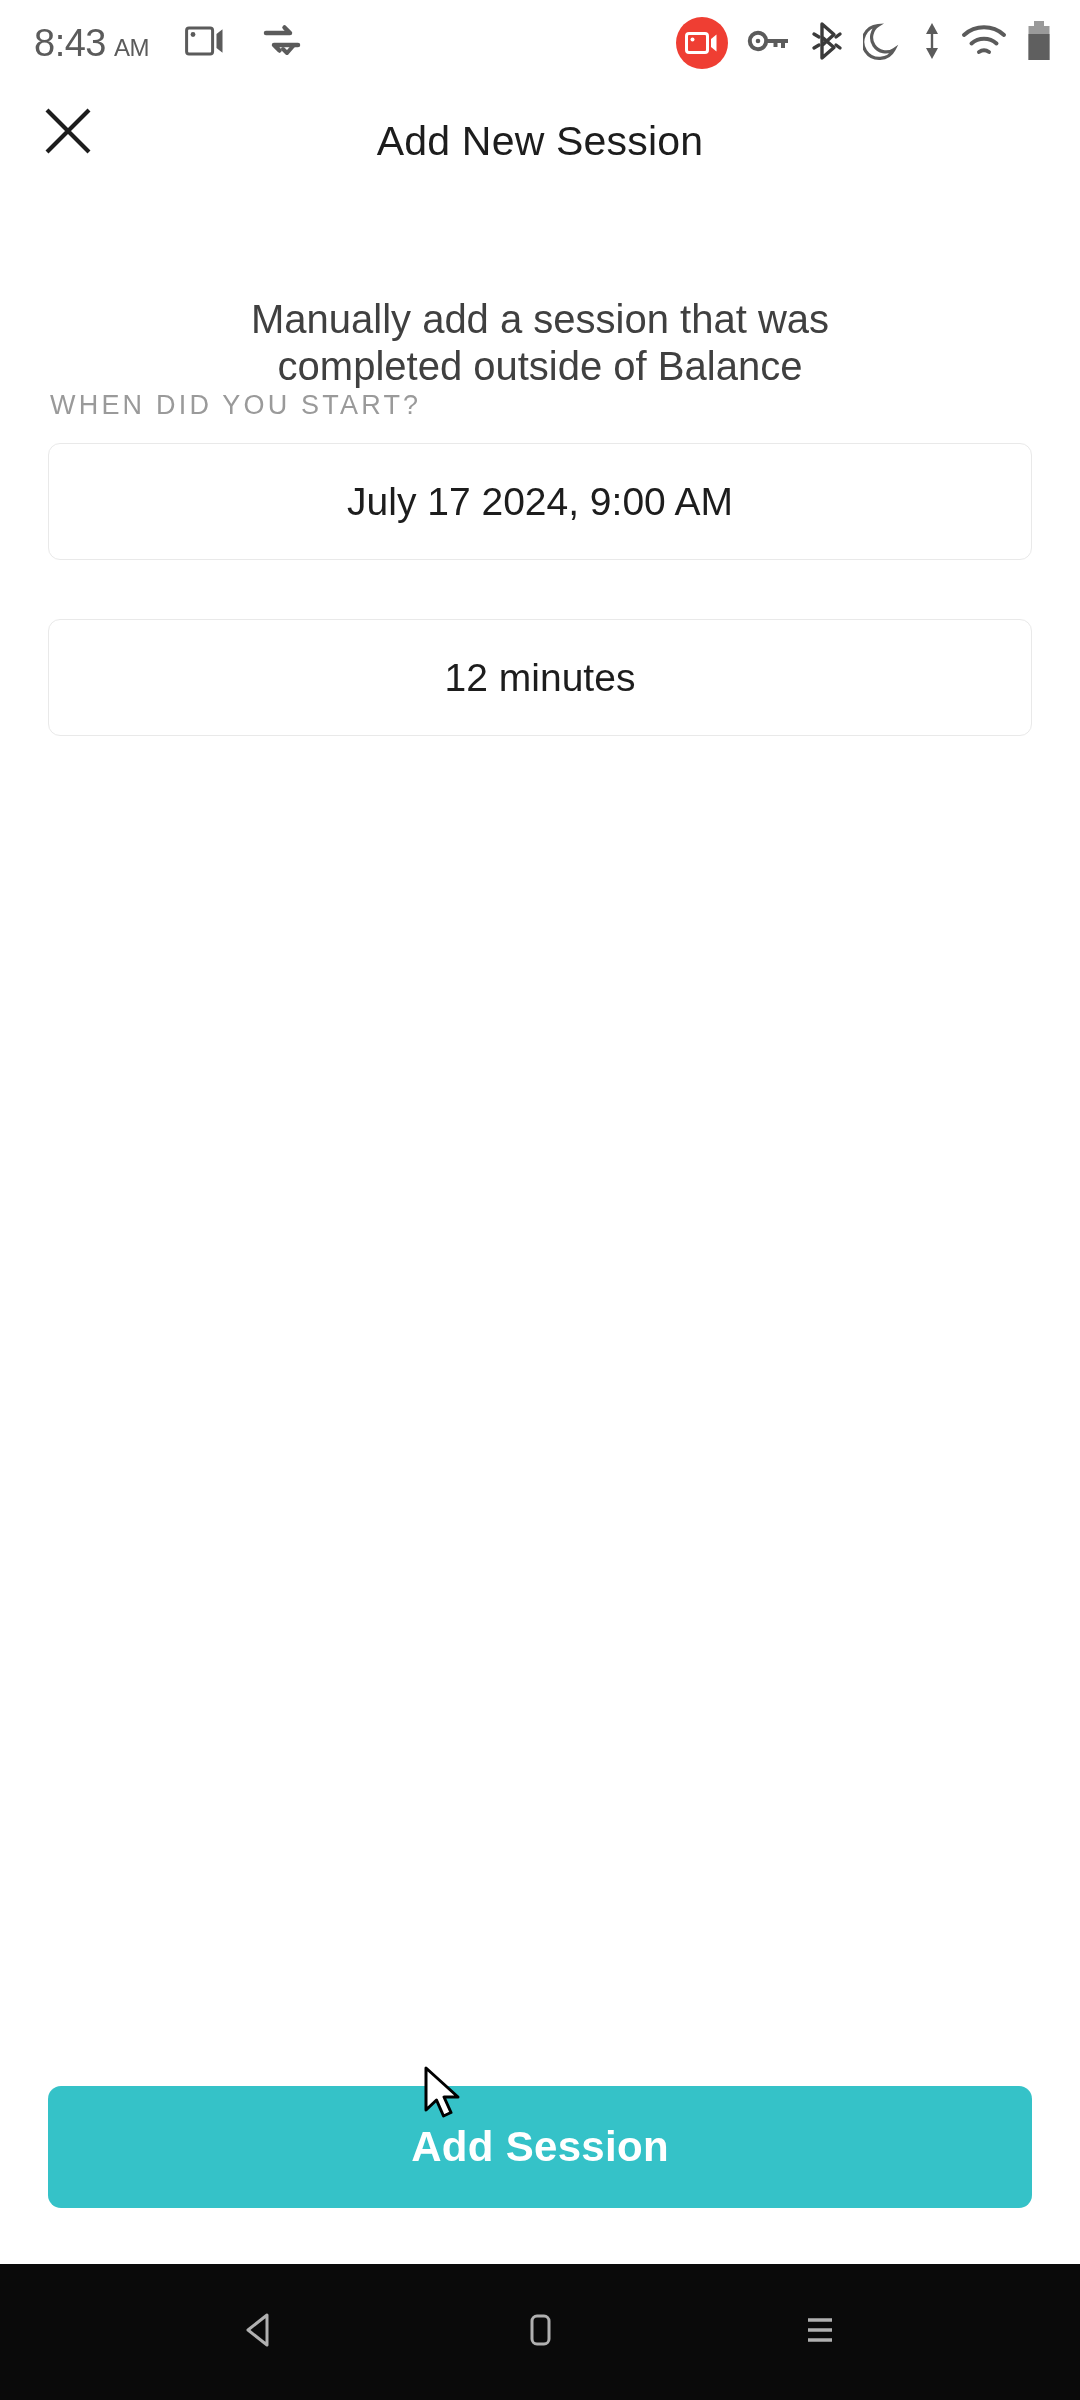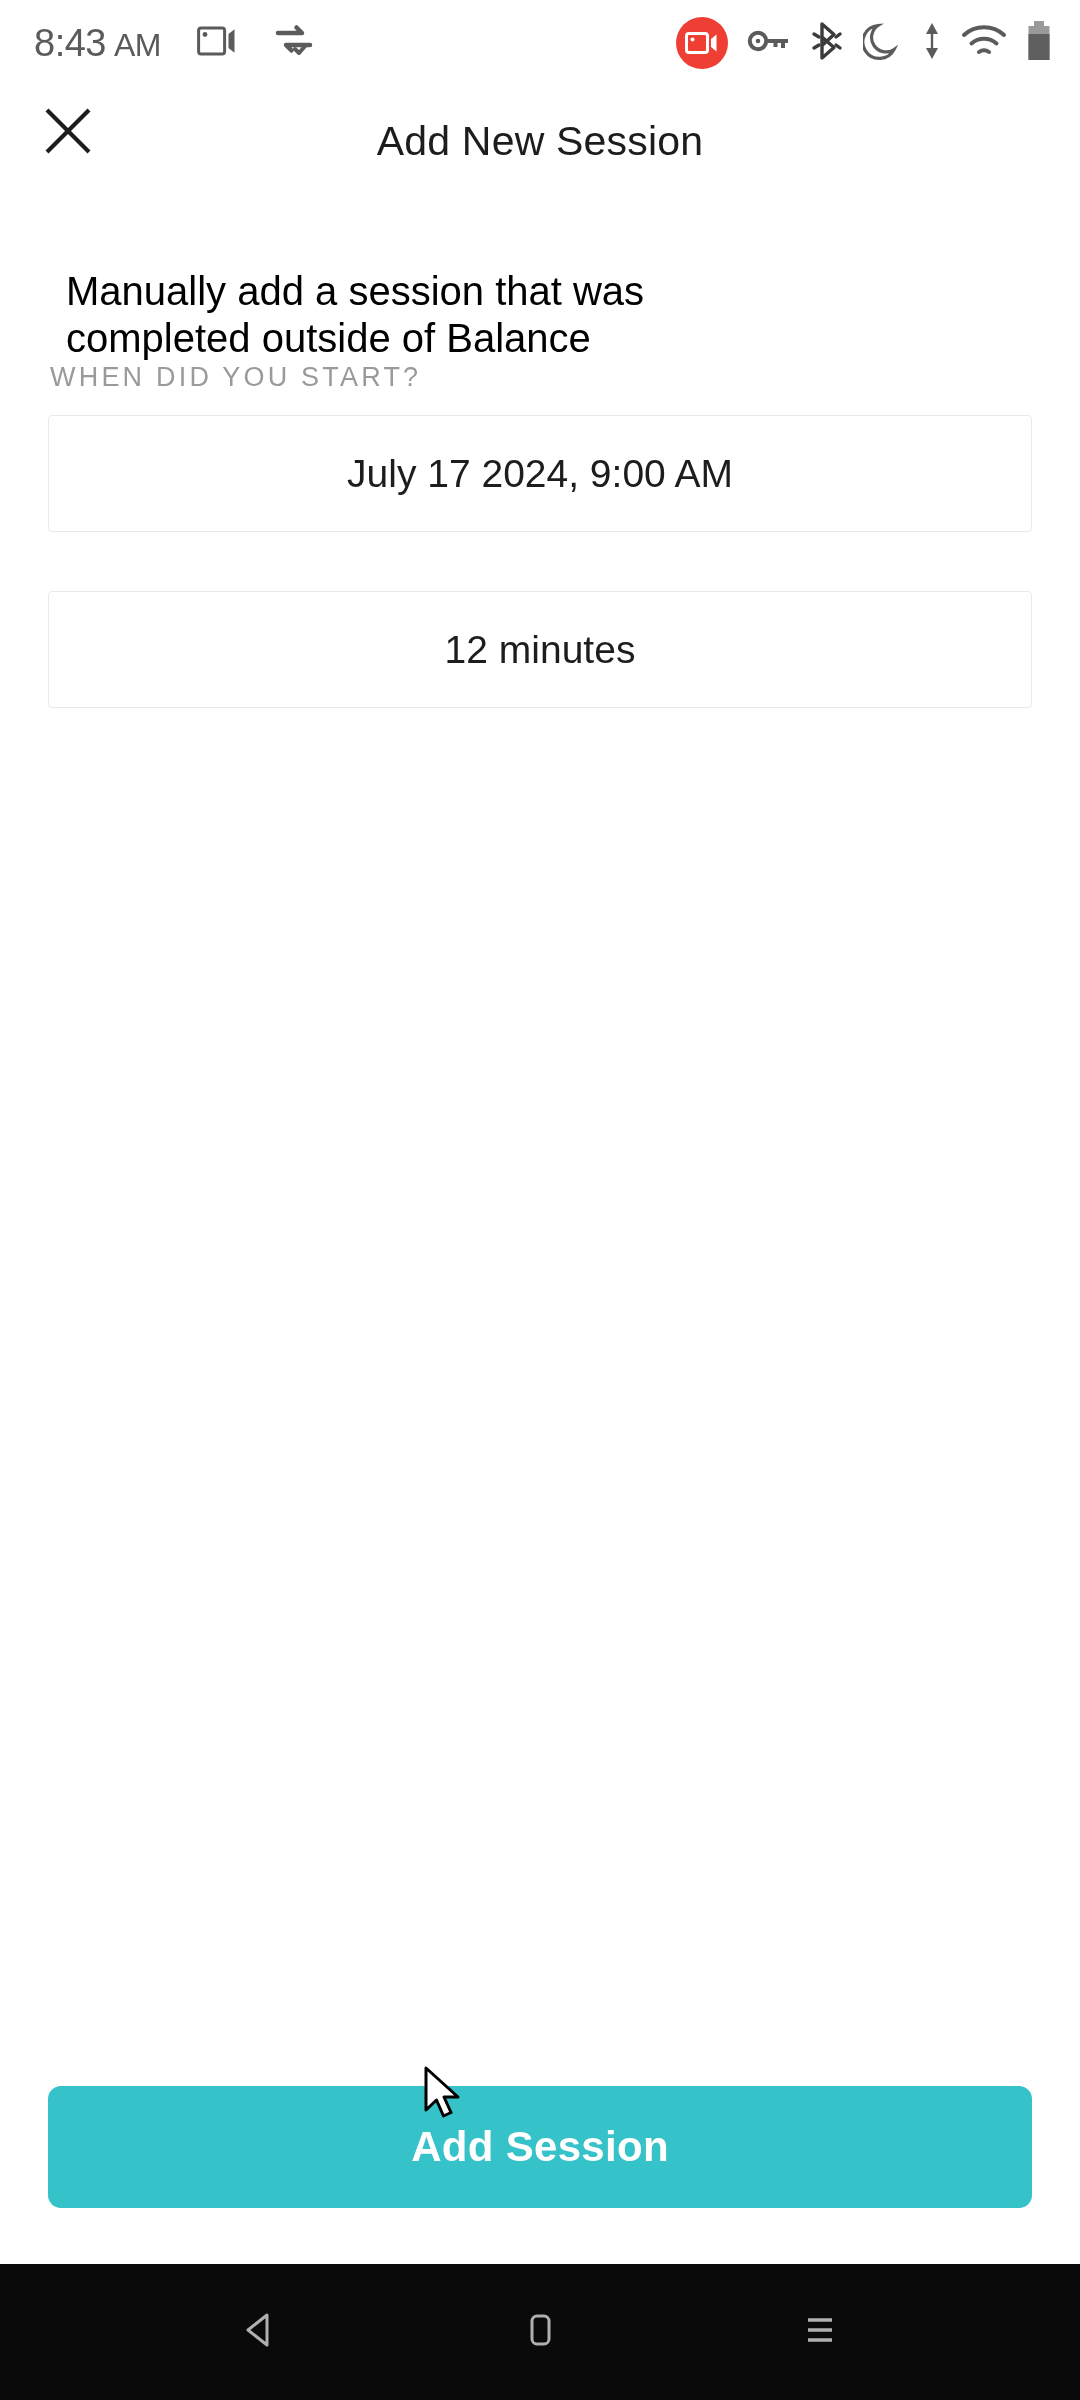--- a/index.html
+++ b/index.html
@@ -35,21 +35,21 @@
   }
   .clock {
     font-size: 38px;
     color: #5b5b5b;
     font-weight: 400;
     letter-spacing: -0.5px;
     display: flex;
     align-items: baseline;
     gap: 8px;
   }
-  .clock .ampm { font-size: 32px; color: #5b5b5b; }
+  .clock .ampm { font-size: 24px; color: #5b5b5b; }
   .status-spacer { flex: 1 1 auto; }
   .status-right {
     display: flex;
     align-items: center;
     gap: 19px;
   }
   .sicon { display: block; }
 
   .rec-badge {
     width: 52px;
@@ -92,43 +92,44 @@
 
   
   .content {
     flex: 1 1 auto;
     position: relative;
     display: flex;
     flex-direction: column;
     padding: 0 48px;
   }
   .subtitle {
-    margin-top: 88px;
+    margin-top: 116px;
+    text-align: center;
     font-size: 40px;
     line-height: 1.18;
-    color: #000000;
+    color: #404040;
     font-weight: 400;
     padding: 0 18px;
   }
 
   .form {
   }
   .field-label {
     font-size: 27px;
     color: #9a9a9a;
     letter-spacing: 3.2px;
     text-transform: uppercase;
     margin-bottom: 22px;
     padding-left: 2px;
     font-weight: 400;
   }
   .field-box {
     height: 117px;
     border: 1px solid #e9e9e9;
-    border-radius: 4px;
+    border-radius: 12px;
     background: #ffffff;
     display: flex;
     align-items: center;
     justify-content: center;
   }
   .field-value {
     font-size: 39px;
     color: #1d1d1d;
     font-weight: 400;
   }

